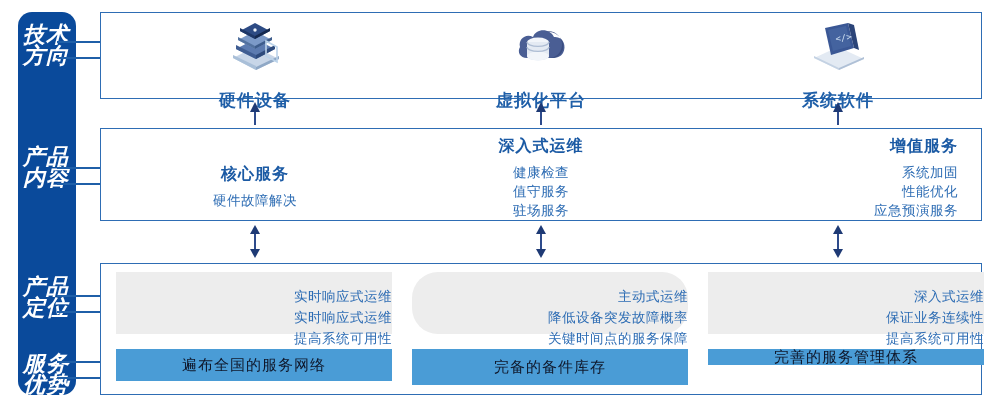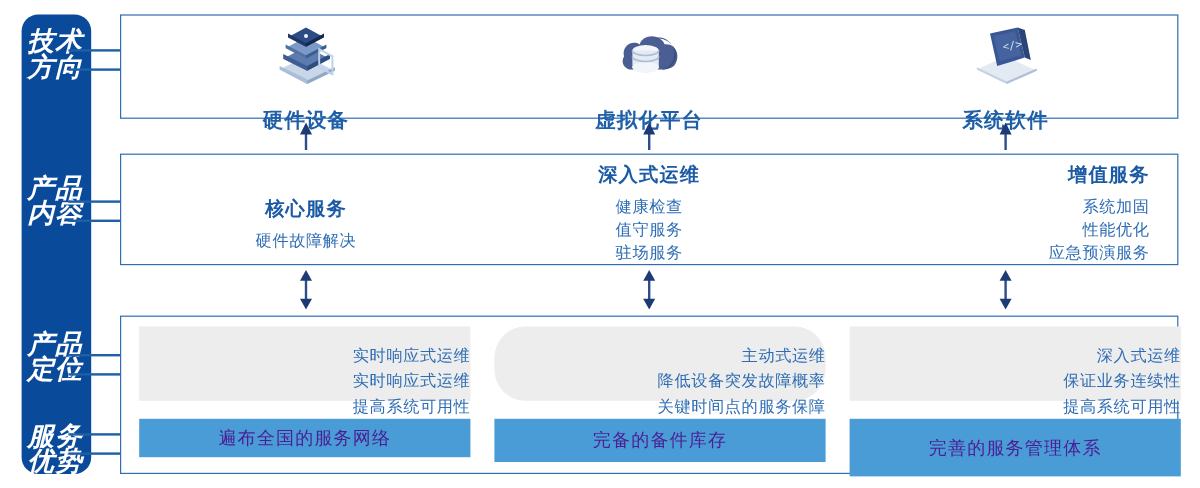--- a/index.html
+++ b/index.html
@@ -111,21 +111,21 @@
     color: #2E6DB4;
     line-height: 21px;
     letter-spacing: 0.5px;
     text-align: right;
   }
 
   
   .blue-bar {
     position: absolute;
     background: #4A9CD6;
-    color: #4c1d95;
+    color: #0f172a;
     font-size: 15px;
     letter-spacing: 1px;
     display: flex;
     align-items: center;
     justify-content: center;
     box-sizing: border-box;
   }
 
   
   .arrow {
@@ -315,15 +315,15 @@
   </div>
 
   <div class="gray-card" style="left:708px; top:272px; width:276px; height:62px;">
     <div class="gray-line">深入式运维</div>
     <div class="gray-line">保证业务连续性</div>
     <div class="gray-line">提高系统可用性</div>
   </div>
 
   <div class="blue-bar" style="left:116px; top:349px; width:276px; height:32px;">遍布全国的服务网络</div>
   <div class="blue-bar" style="left:412px; top:349px; width:276px; height:36px;">完备的备件库存</div>
-  <div class="blue-bar" style="left:708px; top:349px; width:276px; height:48px;">完善的服务管理体系</div>
+  <div class="blue-bar" style="left:708px; top:349px; width:276px; height:16px;">完善的服务管理体系</div>
 
 </div>
 
 </body></html>

